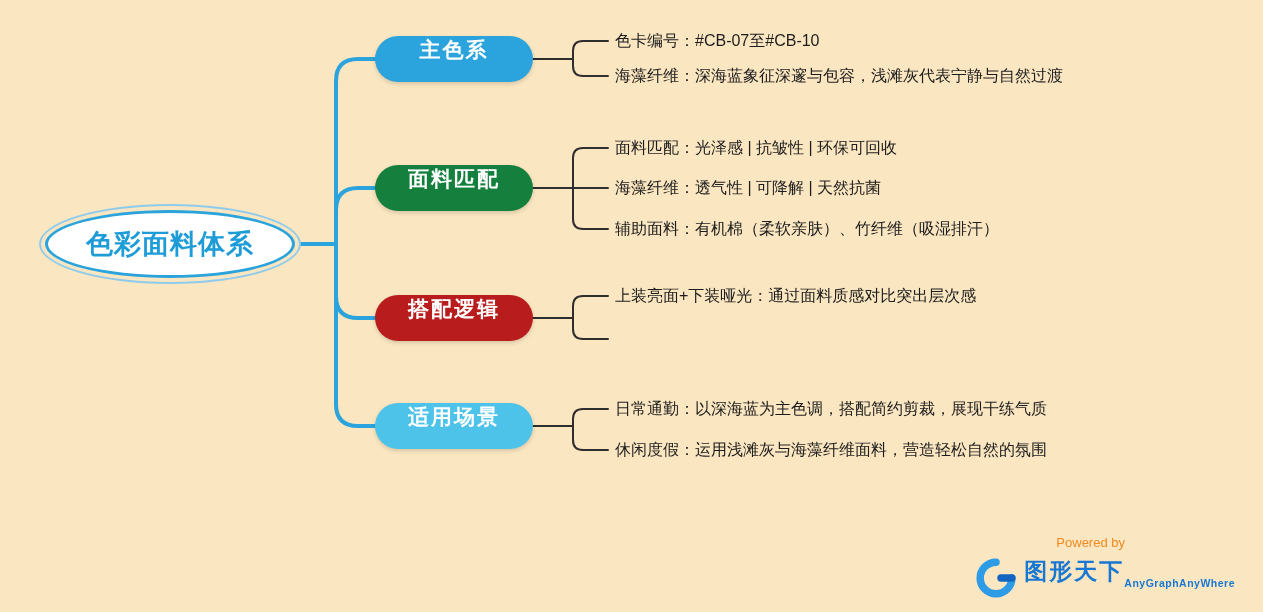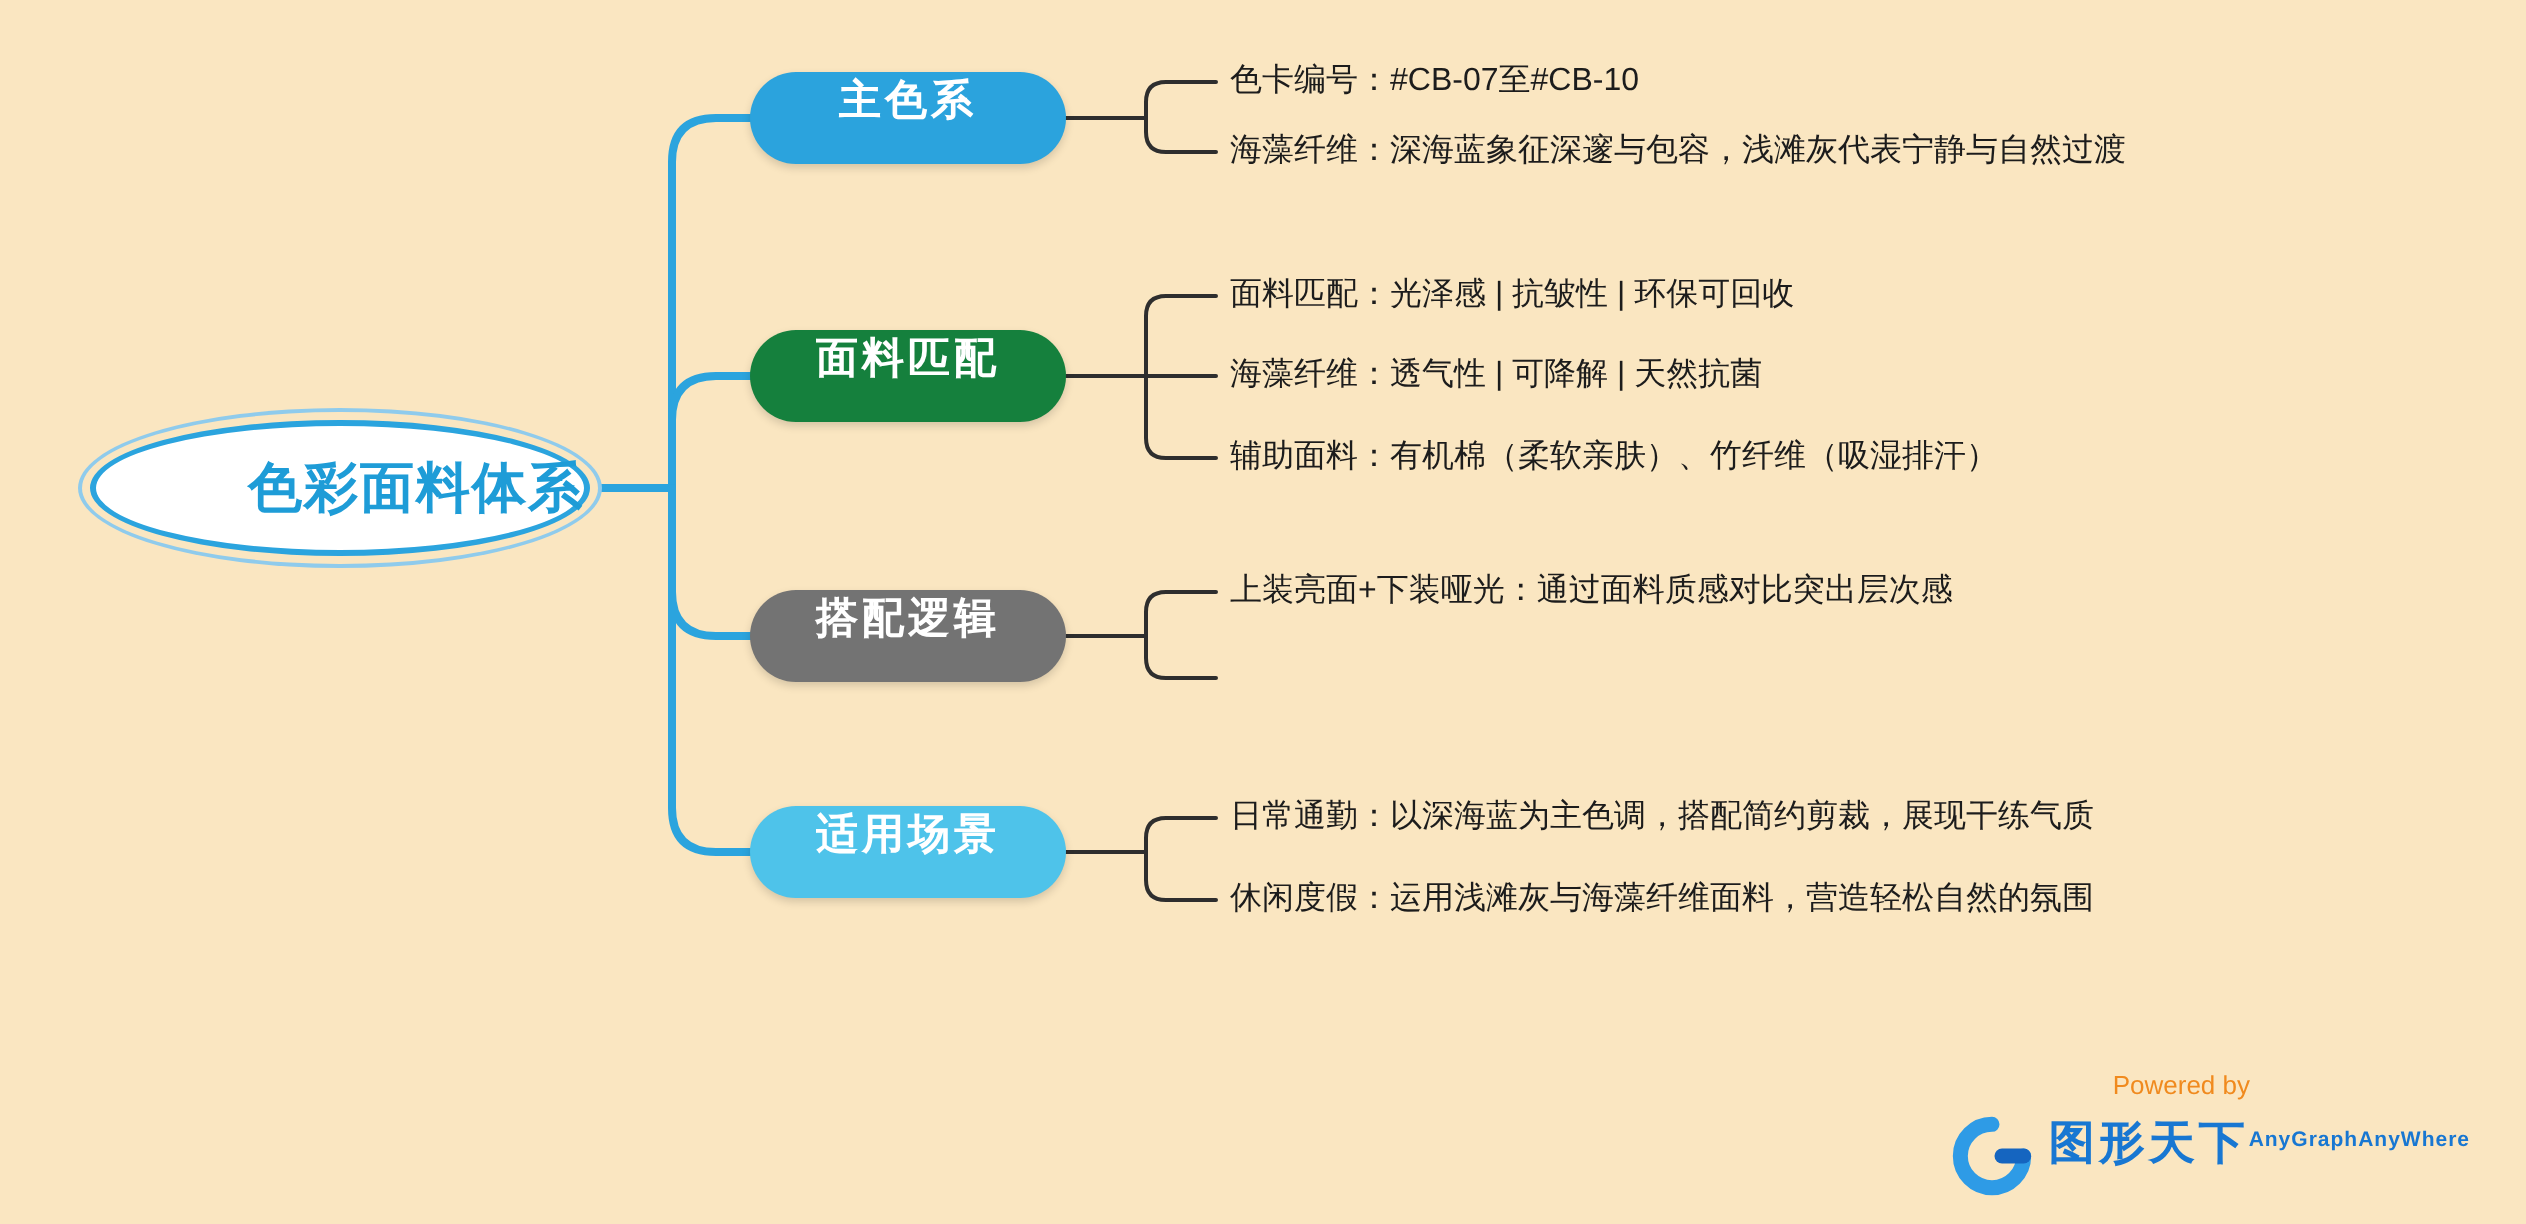--- a/index.html
+++ b/index.html
@@ -13,21 +13,21 @@
   .wires{position:absolute;left:0;top:0;pointer-events:none;}
   .main-wires path{fill:none;stroke:var(--main-connector,#2BA4DE);stroke-width:4;stroke-linecap:round;}
   .leaf-wires path{fill:none;stroke:var(--leaf-connector,#2E2E2E);stroke-width:2;stroke-linecap:round;}
 
   .root-node{
     position:absolute;left:45px;top:210px;width:250px;height:68px;
     background:#fff;
     border:3px solid var(--root-border,#2BA4DE);
     border-radius:50%;
     box-shadow:0 0 0 4px var(--background,#FAE6C1),0 0 0 6px var(--root-ring,#8FCBEC);
-    display:flex;align-items:center;justify-content:flex-end;
+    display:flex;align-items:center;justify-content:center;
     box-sizing:border-box;
     cursor:pointer;
   }
   .root-node span{
     color:var(--root-text,#1E9CD7);
     font-size:27px;font-weight:bold;letter-spacing:1px;white-space:nowrap;
   }
   .branch{
     position:absolute;left:375px;width:158px;height:46px;
     border-radius:23px;
@@ -51,21 +51,21 @@
   }
   .brand-row{position:absolute;right:28px;bottom:14px;display:flex;align-items:flex-start;}
   .brand-logo{width:40px;height:40px;margin-right:8px;}
   .brand-texts{display:flex;flex-direction:row;}
   .brand{
     color:var(--brand,#1877D2);
     font-size:23px;font-weight:bold;letter-spacing:2px;line-height:26px;white-space:nowrap;
   }
   .tagline{
     color:var(--brand,#1877D2);
-    font-size:10.5px;font-weight:bold;letter-spacing:.5px;margin-top:6px;white-space:nowrap;
+    font-size:10.5px;font-weight:bold;letter-spacing:.5px;margin-top:19px;white-space:nowrap;
   }
 </style>
 </head>
 <body>
 
 <div class="canvas">
 
   <svg class="wires" width="1263" height="612" viewBox="0 0 1263 612">
     <g class="main-wires">
       <path d="M 296 244 H 336"></path>
@@ -93,21 +93,21 @@
   <div class="root-node">
     <span>色彩面料体系</span>
   </div>
 
   <div class="branch" style="top: 36px; background-color: rgb(43, 163, 221);">
     <span>主色系</span>
   </div>
   <div class="branch" style="top: 165px; background-color: #15803d;">
     <span>面料匹配</span>
   </div>
-  <div class="branch" style="top: 295px; background-color: #737373;">
+  <div class="branch" style="top: 295px; background-color: #b91c1c;">
     <span>搭配逻辑</span>
   </div>
   <div class="branch" style="top: 403px; background-color: rgb(78, 195, 234);">
     <span>适用场景</span>
   </div>
 
   <div class="leaf" style="top:29px">色卡编号：#CB-07至#CB-10</div>
   <div class="leaf" style="top:64px">海藻纤维：深海蓝象征深邃与包容，浅滩灰代表宁静与自然过渡</div>
 
   <div class="leaf" style="top:136px">面料匹配：光泽感 | 抗皱性 | 环保可回收</div>

